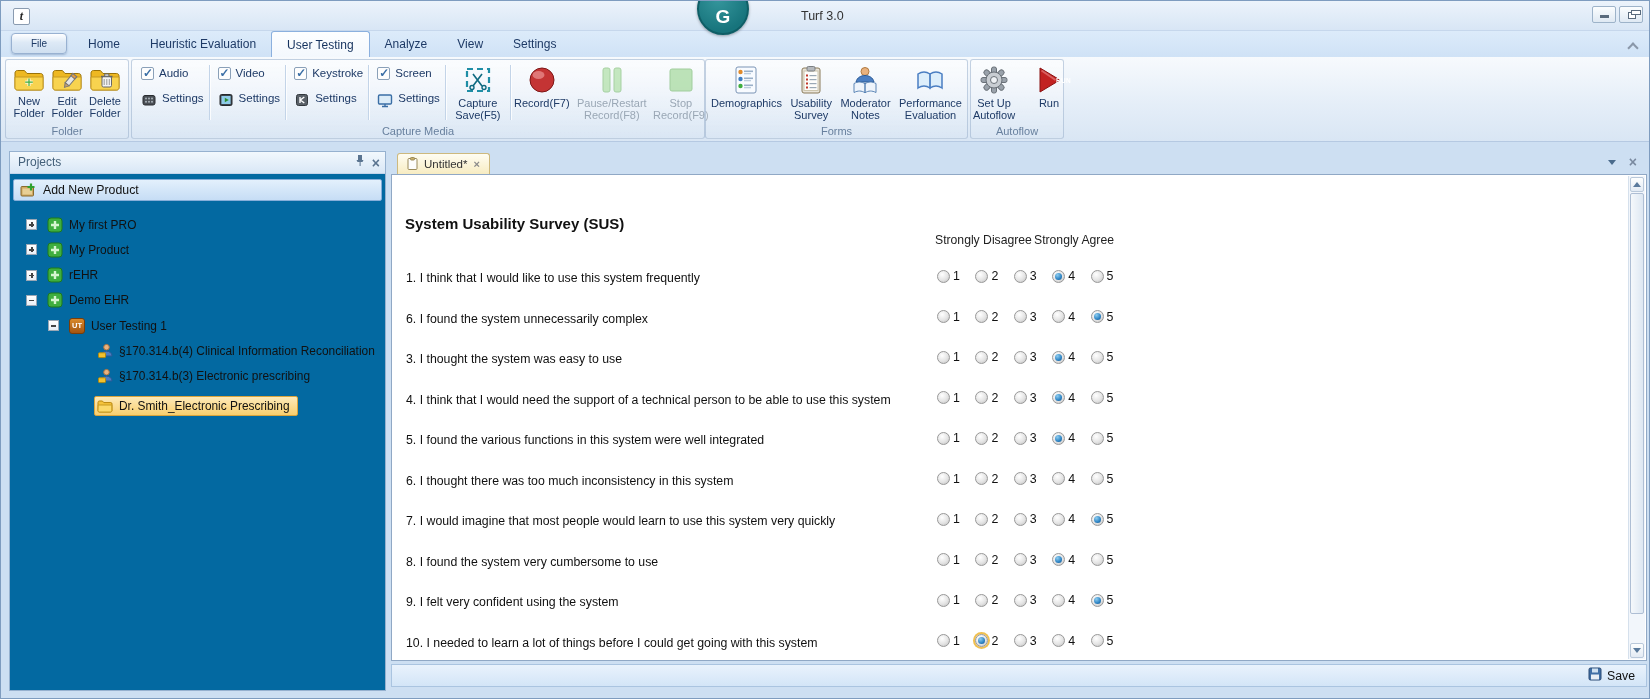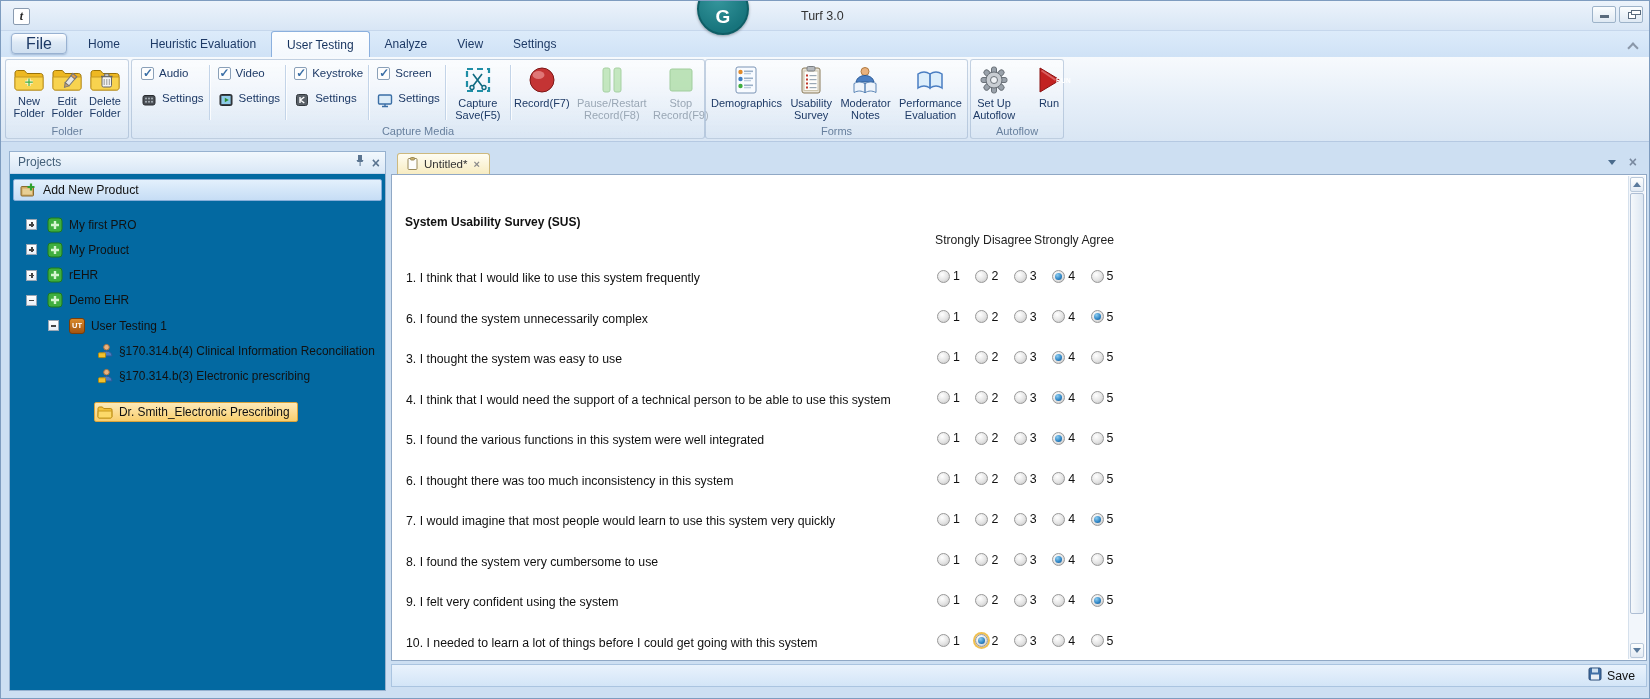--- a/index.html
+++ b/index.html
@@ -13,21 +13,21 @@
   .logo span{position:absolute;left:0;right:0;top:21px;text-align:center;font-size:19px;font-weight:bold;}
   .wtitle{position:absolute;left:800px;top:8px;font-size:12.5px;color:#333;}
   .winbtns{position:absolute;right:6px;top:5px;display:flex;gap:3px;}
   .winbtn{width:24px;height:17px;border:1px solid #9db3c9;border-radius:2px;background:linear-gradient(#fbfdfe,#dfe9f3);position:relative;}
   .glyph-min{position:absolute;left:7px;bottom:4px;width:9px;height:3px;background:#5a6b7d;}
   .glyph-res{position:absolute;left:8px;top:5px;width:8px;height:7px;border:1px solid #5a6b7d;background:#fff;}
   .glyph-res::before{content:'';position:absolute;left:2px;top:-3px;width:8px;height:3px;border:1px solid #5a6b7d;background:#fff;}
 
   
   .tabrow{position:absolute;top:30px;left:0;right:0;height:26px;background:linear-gradient(#dcebfa,#cfe2f6);}
-  .filetab{position:absolute;left:10px;top:2px;width:56px;height:21px;background:linear-gradient(#ffffff,#dde9f6 45%,#cfdff0);border:1px solid #98b1d1;border-radius:4px;text-align:center;line-height:20px;font-size:16px;color:#1e3a66;box-shadow:0 1px 2px rgba(90,120,160,.4);}
+  .filetab{position:absolute;left:10px;top:2px;width:56px;height:21px;background:linear-gradient(#ffffff,#dde9f6 45%,#cfdff0);border:1px solid #98b1d1;border-radius:4px;text-align:center;line-height:20px;font-size:10px;color:#1e3a66;box-shadow:0 1px 2px rgba(90,120,160,.4);}
   .rtabs{position:absolute;left:72px;top:0;height:26px;display:flex;}
   .rtab{padding:0 15px;line-height:26px;font-size:12px;color:#1e3a66;white-space:nowrap;}
   .rtab.active{background:linear-gradient(#fdfeff,#f3f8fd);border:1px solid #8bb0de;border-bottom:none;border-radius:3px 3px 0 0;color:#15325e;}
   .chev{position:absolute;right:12px;top:10px;width:10px;height:8px;}
   .chev::before{content:'';position:absolute;left:2px;top:3px;width:6px;height:6px;border-top:2px solid #8a97a8;border-right:2px solid #8a97a8;transform:rotate(-45deg);}
 
   
   .ribbon{position:absolute;top:56px;left:0;right:0;height:85px;background:linear-gradient(#f7fafd,#e5eef8 55%,#d9e6f4);border-bottom:1px solid #b5c9e2;}
   .rgrp{position:absolute;top:2px;height:80px;border:1px solid rgba(158,180,206,.6);border-radius:3px;background:linear-gradient(rgba(255,255,255,.55),rgba(255,255,255,0));}
   .glabel{position:absolute;bottom:1px;left:0;right:0;text-align:center;font-size:11px;color:#68809e;}
@@ -73,21 +73,21 @@
   
   .docarea{position:absolute;left:390px;top:9px;width:1256px;height:540px;}
   .tabstrip{position:absolute;top:0;left:0;right:0;height:23px;}
   .doctab{position:absolute;left:6px;top:2px;height:21px;background:linear-gradient(#fffdf2,#f7ecc2);border:1px solid #cdb97e;border-bottom:none;border-radius:3px 3px 0 0;display:flex;align-items:center;gap:6px;padding:0 9px;font-size:11.5px;color:#333;}
   .tclose{color:#8a8a8a;font-size:11px;font-weight:bold;line-height:1;}
   .stripicons{position:absolute;right:10px;top:7px;display:flex;gap:13px;align-items:center;}
   .tri-down{width:0;height:0;border-left:4px solid transparent;border-right:4px solid transparent;border-top:5px solid #4a6b8c;}
   .strip-x{color:#7a8aa0;font-size:14px;font-weight:bold;line-height:.7;}
 
   .content{position:absolute;left:0;right:0;top:23px;height:487px;background:#fff;border:1px solid #90a8c5;}
-  .stitle{position:absolute;left:13px;top:40px;font-size:12px;font-weight:bold;color:#111;}
+  .stitle{position:absolute;left:13px;top:40px;font-size:15px;font-weight:bold;color:#111;}
   .scalehead{position:absolute;top:58px;font-size:12.2px;color:#222;white-space:nowrap;}
   .sd{left:543px;}.sa{left:642px;}
   .qrow{position:absolute;left:0;right:22px;height:22px;}
   .qtext{position:absolute;left:14px;top:3px;font-size:12.3px;color:#111;white-space:nowrap;}
   .rg{position:absolute;left:545px;top:1px;display:flex;}
   .rcell{width:38.4px;display:flex;align-items:center;gap:3px;}
   .radio{width:13px;height:13px;border-radius:50%;background:radial-gradient(circle at 38% 32%,#ffffff,#e4e4e4 55%,#bdbdbd);border:1px solid #989898;position:relative;flex:none;}
   .radio.on::after{content:'';position:absolute;left:2px;top:2px;width:7px;height:7px;border-radius:50%;background:radial-gradient(circle at 35% 30%,#8ecdf0,#2e84c4 60%,#104f86);}
   .radio.foc{box-shadow:0 0 0 2px #f0c050;}
   .rlbl{font-size:12.4px;color:#111;}
@@ -498,21 +498,21 @@
                 <span class="ticon">
                   <svg viewBox="0 0 16 16">
                     <circle cx="9.5" cy="4.2" r="2.8" fill="#e9b27e" stroke="#a87240"></circle>
                     <path d="M4 13c0-3 2.5-4.8 5.5-4.8s5.5 1.8 5.5 4.8z" fill="#4a7ec2" stroke="#2a5a96"></path>
                     <rect x="1.5" y="9.8" width="7" height="4.8" rx="0.8" fill="#f2c12e" stroke="#b08a10"></rect>
                   </svg>
                 </span>
                 <span class="tlabel">§170.314.b(3) Electronic prescribing</span>
               </span>
             </div>
-            <div class="trow lvl2 sel" style="top: 227px;">
+            <div class="trow lvl2 sel" style="top: 221px;">
               <span class="expspace"></span>
               <span class="hl">
                 <span class="ticon">
                   <svg viewBox="0 0 16 16">
                     <path d="M1 4.5c0-.8.6-1.5 1.4-1.5h3l1.4 1.6h7A1.3 1.3 0 0 1 15 6v6.6c0 .8-.6 1.4-1.4 1.4H2.4A1.4 1.4 0 0 1 1 12.6z" fill="#f5c33c" stroke="#b9860e"></path>
                     <path d="M1.2 7h13.6v5.6c0 .8-.6 1.4-1.4 1.4H2.4A1.4 1.4 0 0 1 1 12.6z" fill="#fcd96a" stroke="#c79a20"></path>
                   </svg>
                 </span>
                 <span class="tlabel">Dr. Smith_Electronic Prescribing</span>
               </span>

